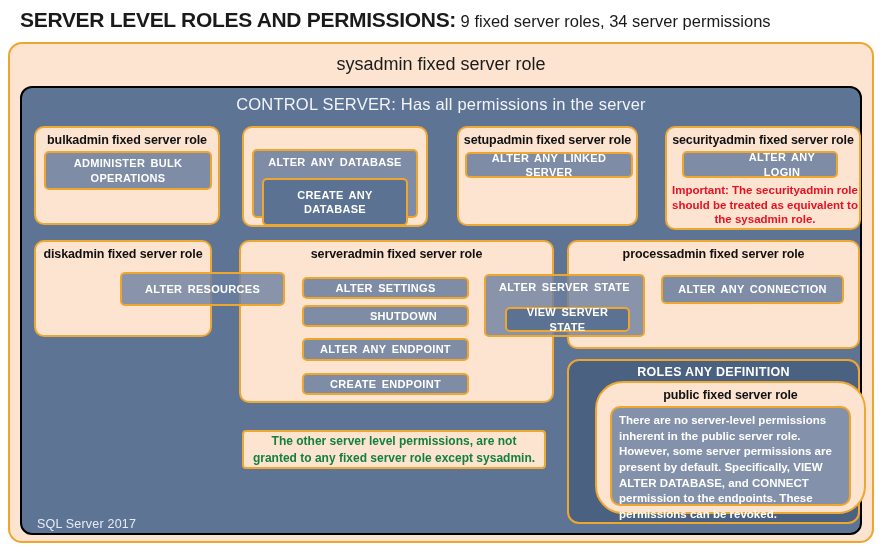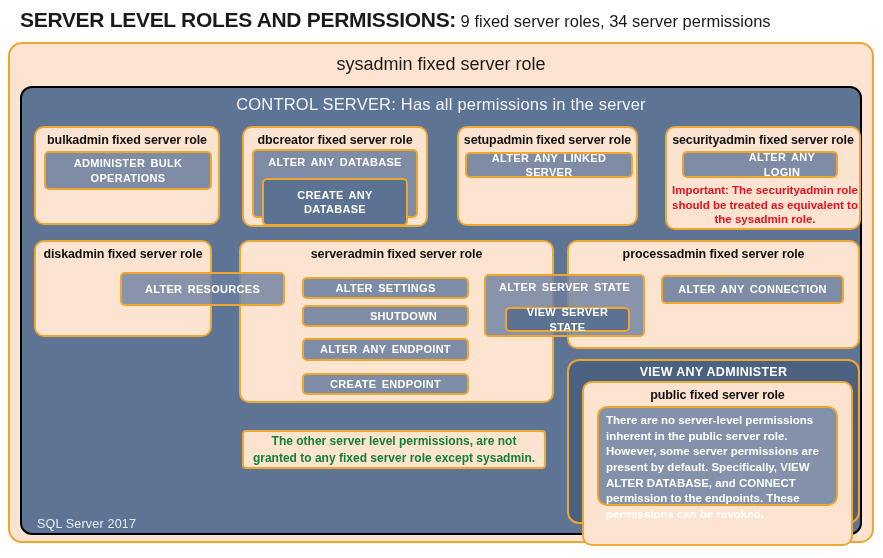--- a/index.html
+++ b/index.html
@@ -100,21 +100,20 @@
 
     <div class="abs control-box">
       <div class="abs control-label">CONTROL SERVER: Has all permissions in the server</div>
 
       <div class="abs role-box" style="left:12px;top:38px;width:186px;height:99px;">
         <div class="role-title">bulkadmin fixed server role</div>
         <div class="abs perm" style="left:8px;top:23px;width:168px;height:39px;">ADMINISTER BULK OPERATIONS</div>
       </div>
 
       <div class="abs role-box" style="left:220px;top:38px;width:186px;height:101px;">
-        <div class="role-title">dbcreator fixed server role</div>
         <div class="abs perm top-label" style="left:8px;top:21px;width:166px;height:69px;">ALTER ANY DATABASE</div>
         <div class="abs perm dark" style="left:18px;top:50px;width:146px;height:48px;">CREATE ANY DATABASE</div>
       </div>
 
       <div class="abs role-box" style="left:435px;top:38px;width:181px;height:100px;">
         <div class="role-title">setupadmin fixed server role</div>
         <div class="abs perm" style="left:6px;top:24px;width:168px;height:26px;">ALTER ANY LINKED SERVER</div>
       </div>
 
       <div class="abs role-box" style="left:643px;top:38px;width:196px;height:104px;">
@@ -139,22 +138,22 @@
 
       <div class="abs perm shared top-label" style="left:462px;top:186px;width:161px;height:63px;">ALTER SERVER STATE</div>
       <div class="abs perm dark" style="left:483px;top:219px;width:125px;height:25px;z-index:6;">VIEW SERVER STATE</div>
 
       <div class="abs role-box" style="left:545px;top:152px;width:293px;height:109px;">
         <div class="role-title">processadmin fixed server role</div>
         <div class="abs perm" style="left:92px;top:33px;width:183px;height:29px;">ALTER ANY CONNECTION</div>
       </div>
 
       <div class="abs vad-box" style="left:545px;top:271px;width:293px;height:165px;">
-        <div class="vad-label">VIEW ANY ADMINISTER</div>
-        <div class="abs public-box" style="left:13px;top:20px;width:271px;height:165px;">
+        <div class="vad-label">ROLES ANY DEFINITION</div>
+        <div class="abs public-box" style="left:26px;top:20px;width:271px;height:133px;border-radius:28px;">
           <div class="role-title">public fixed server role</div>
           <div class="abs public-note" style="left:13px;top:23px;width:241px;height:100px;">There are no server-level permissions inherent in the public server role. However, some server permissions are present by default. Specifically, VIEW ALTER DATABASE, and CONNECT permission to the endpoints. These permissions can be revoked.</div>
         </div>
       </div>
 
       <div class="abs note-box" style="left:220px;top:342px;width:304px;height:39px;">The other server level permissions, are not granted to any fixed server role except sysadmin.</div>
 
       <div class="abs footer-label" style="left:15px;top:429px;">SQL Server 2017</div>
 
     </div>

